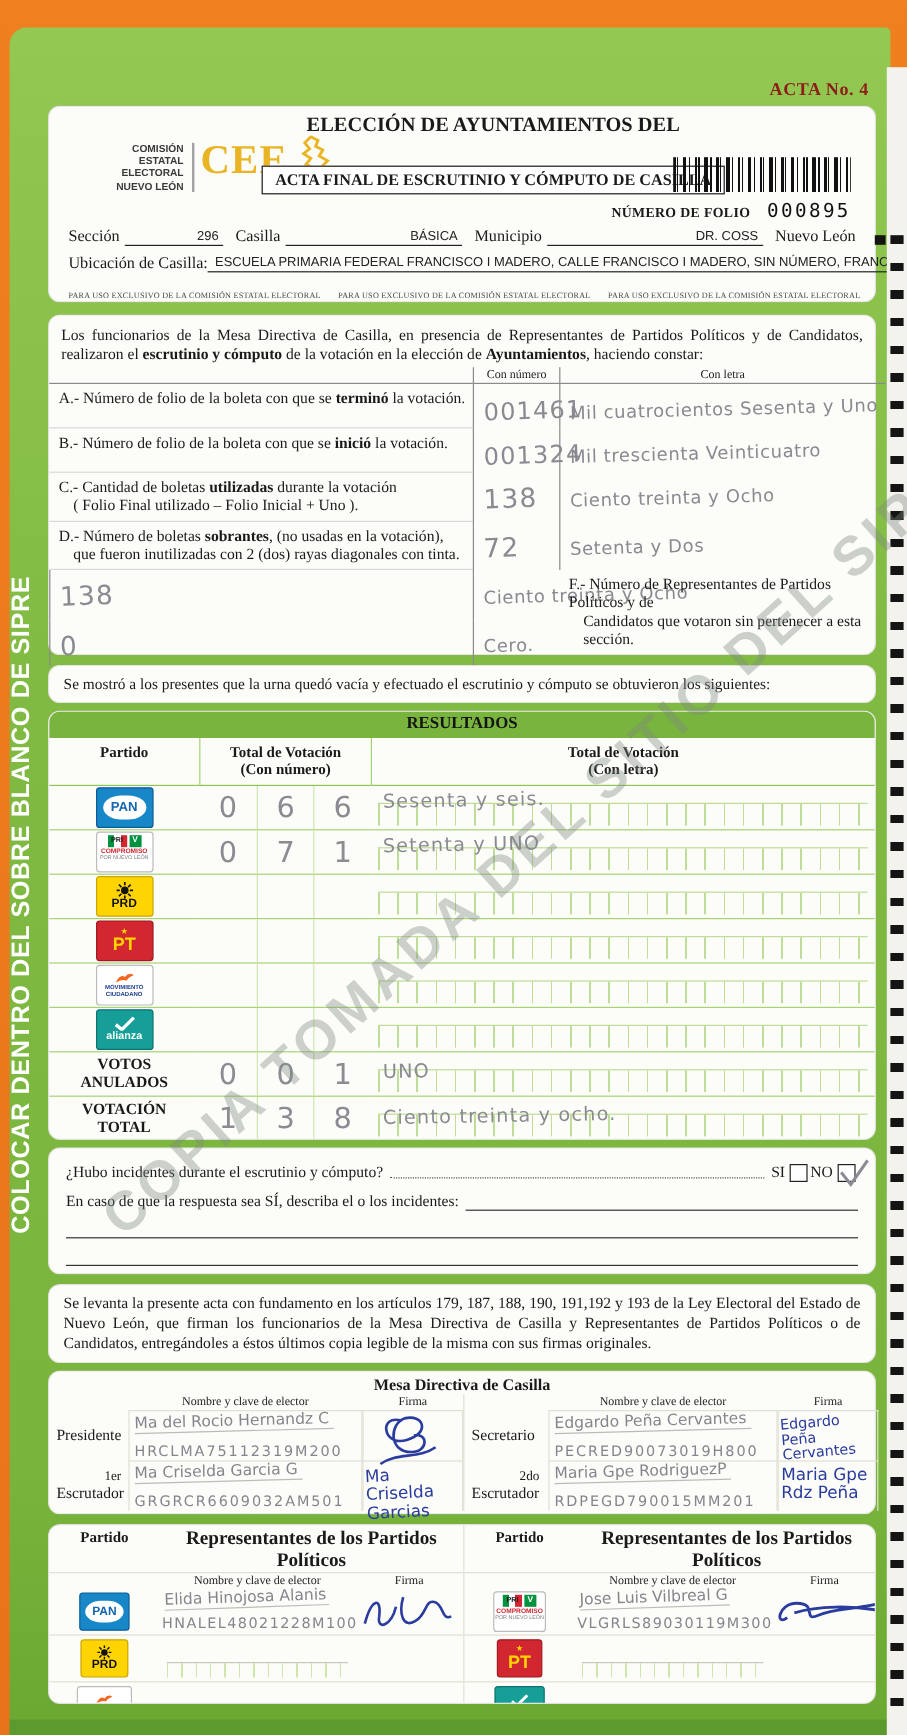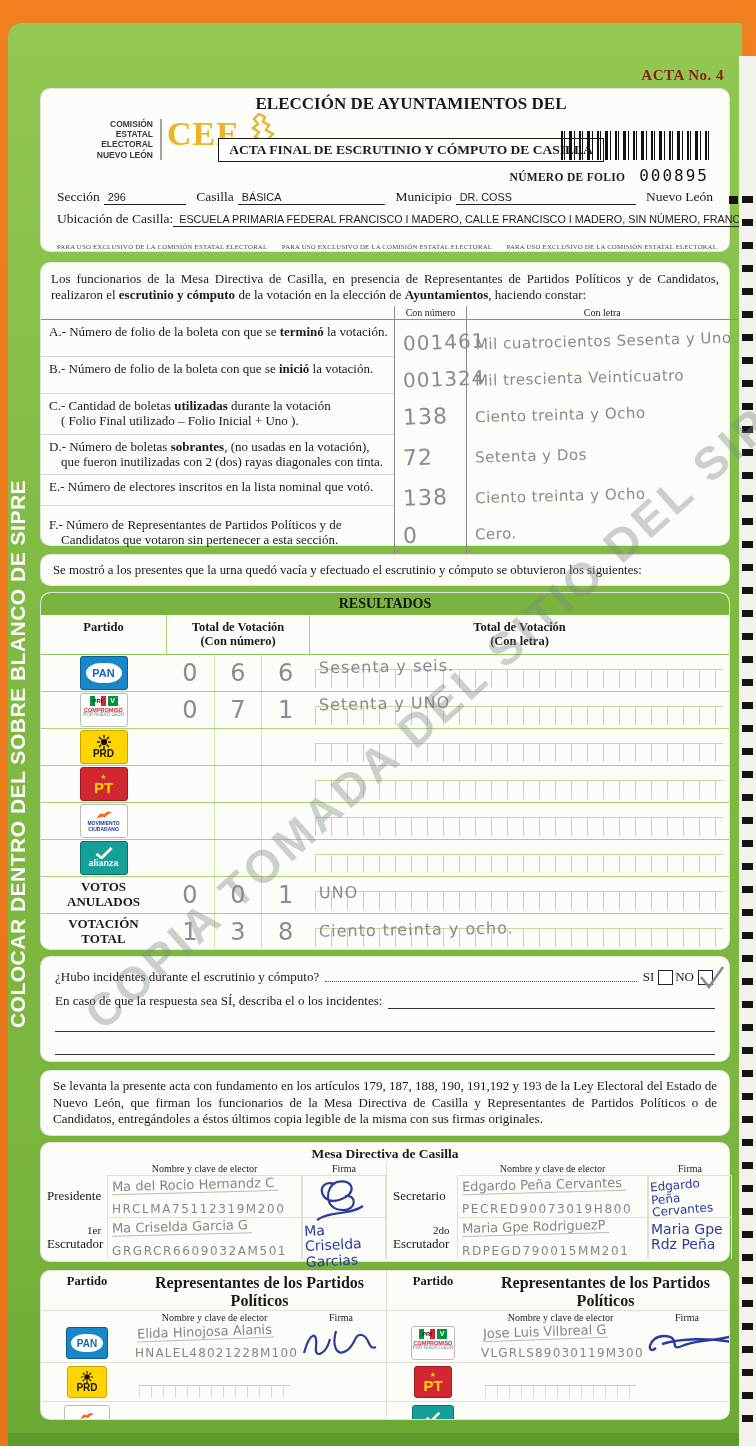--- a/index.html
+++ b/index.html
@@ -34,21 +34,21 @@
   .nl-shape{position:absolute;left:208px;top:24px;}
   .h-title{position:absolute;left:170px;top:5px;width:400px;text-align:center;font-weight:bold;font-size:17px;line-height:1.15;}
   .h-sub{position:absolute;left:168px;top:49px;width:404px;text-align:center;}
   .h-sub span{display:inline-block;border:1.6px solid #1a1a1a;padding:3px 10px;font-weight:bold;font-size:13.5px;background:#fff;}
   .barcode{position:absolute;right:20px;top:42px;width:148px;height:29px;
     background:repeating-linear-gradient(90deg,#111 0 2px,transparent 2px 3px,#111 3px 4px,transparent 4px 8px,#111 8px 11px,transparent 11px 13px,#111 13px 14px,transparent 14px 18px);}
   .folio{position:absolute;right:20px;top:77px;white-space:nowrap;}
   .folio b{font-size:11.5px;font-weight:bold;letter-spacing:.3px;}
   .folio .val{font-family:"DejaVu Sans Mono",monospace;font-size:16px;letter-spacing:2px;margin-left:10px;color:#111;}
   .frow{position:absolute;left:16px;top:100px;width:660px;display:flex;align-items:flex-end;font-size:13.5px;white-space:nowrap;}
-  .u{display:inline-block;border-bottom:1px solid #222;text-align:left;
+  .u{display:inline-block;border-bottom:1px solid #222;text-align:right;
     font-family:"Liberation Sans","DejaVu Sans",sans-serif;font-size:10.8px;color:#222;padding:0 4px 1px;}
   .frow .lab{margin:0 4px 0 10px;}
   .ubi{position:absolute;left:16px;top:122px;width:660px;font-size:13.5px;display:flex;align-items:flex-end;white-space:nowrap;}
   .ubi .u{flex:1;text-align:left;padding-left:6px;}
   .ubi2{position:absolute;left:16px;top:141px;width:660px;border-bottom:1px solid #222;
     font-family:"Liberation Sans","DejaVu Sans",sans-serif;font-size:10.8px;color:#222;padding-bottom:2px;}
   .excl{position:absolute;left:16px;top:150px;width:660px;display:flex;justify-content:space-between;
     font-size:6.8px;color:#4a4a4a;letter-spacing:.2px;padding-top:4px;}
 
   
@@ -227,21 +227,20 @@
       <div class="cell c2 noborder"><span class="hw hw-letra">Mil trescienta Veinticuatro</span></div>
 
       <div class="cell lbl" style="height:34px"><span>C.- Cantidad de boletas </span><b>utilizadas</b><span> durante la votación</span><span class="l2">( Folio Final utilizado – Folio Inicial + Uno ).</span></div>
       <div class="cell c2 noborder"><span class="hw hw-num" style="font-size:22px">138</span></div>
       <div class="cell c2 noborder"><span class="hw hw-letra">Ciento treinta y Ocho</span></div>
 
       <div class="cell lbl" style="height:33px"><span>D.- Número de boletas </span><b>sobrantes</b><span>, (no usadas en la votación),</span><span class="l2">que fueron inutilizadas con 2 (dos) rayas diagonales con tinta.</span></div>
       <div class="cell c2 noborder"><span class="hw hw-num" style="font-size:22px">72</span></div>
       <div class="cell c2 noborder"><span class="hw hw-letra">Setenta y Dos</span></div>
 
-      <div class="cell lbl" style="height:24px"><span>E.- Número de electores inscritos en la lista nominal que votó.</span></div>
       <div class="cell c2 noborder"><span class="hw hw-num" style="font-size:22px">138</span></div>
       <div class="cell c2 noborder"><span class="hw hw-letra">Ciento treinta y Ocho</span></div>
 
       <div class="cell lbl noborder" style="height:36px"><span>F.- Número de Representantes de Partidos Políticos y de</span><span class="l2">Candidatos que votaron sin pertenecer a esta sección.</span></div>
       <div class="cell c2 noborder"><span class="hw hw-num" style="font-size:22px">0</span></div>
       <div class="cell c2 noborder"><span class="hw hw-letra">Cero.</span></div>
     </div>
   </div>
 
   <div class="panel p-urna">

